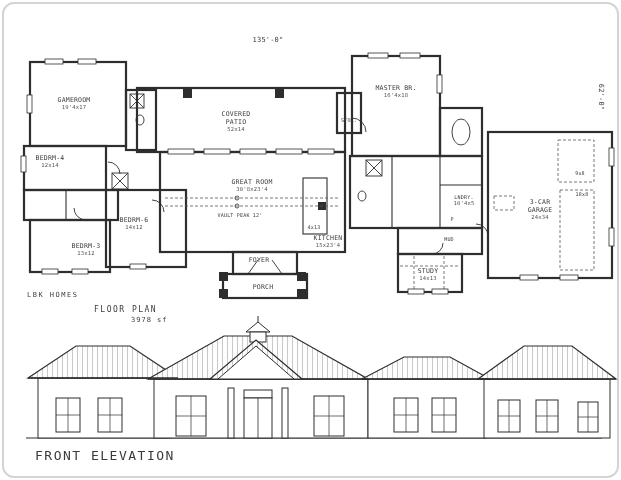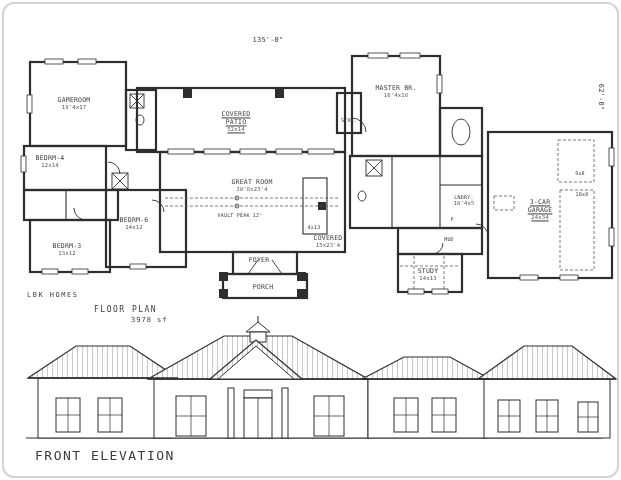--- a/index.html
+++ b/index.html
@@ -4,21 +4,21 @@
 <style>
   html,body{margin:0;padding:0;background:#fff;}
   .page{position:relative;width:621px;height:480px;background:#fff;overflow:hidden;
         font-family:"DejaVu Sans Mono","Liberation Mono",monospace;}
   .frame{position:absolute;inset:2px;border:2px solid #d4d4d4;border-radius:12px;pointer-events:none;}
   svg.canvas{position:absolute;left:0;top:0;}
   .lbl{position:absolute;transform:translate(-50%,-50%);text-align:center;font-size:6.5px;
        line-height:1.25;letter-spacing:.2px;color:#3b3b3b;white-space:nowrap;}
   .lbl .nm,.lbl .dim{display:block;}
   .lbl .dim{font-size:5.5px;color:#555;}
-  .wrap{white-space:normal;width:46px;text-decoration:underline;}
+  .wrap{white-space:normal;width:46px;}
   .tiny{font-size:5px;}
   .big{font-size:7px;}
   .t{position:absolute;color:#3b3b3b;}
   .vdim{transform:translate(-50%,-50%) rotate(90deg);}
   .t-firm{left:27px;top:291px;font-size:7px;letter-spacing:1.5px;}
   .t-plan{left:94px;top:305px;font-size:8px;letter-spacing:1.5px;}
   .t-area{left:110px;top:316px;font-size:7px;letter-spacing:1px;margin-left:21px;}
   .t-elev{left:35px;top:448px;font-size:13px;letter-spacing:1.5px;}
 </style>
 </head>
@@ -221,41 +221,41 @@
   </div>
 
   <div class="lbl" style="left:74px;top:103px">
     <span class="nm">GAMEROOM</span>
     <span class="dim">19'4x17</span>
   </div>
   <div class="lbl" style="left:50px;top:161px">
     <span class="nm">BEDRM-4</span>
     <span class="dim">12x14</span>
   </div>
-  <div class="lbl" style="left:67px;top:249px">
+  <div class="lbl" style="left:86px;top:249px">
     <span class="nm">BEDRM-3</span>
     <span class="dim">13x12</span>
   </div>
   <div class="lbl" style="left:134px;top:223px">
     <span class="nm">BEDRM-6</span>
     <span class="dim">14x12</span>
   </div>
   <div class="lbl wrap" style="left:236px;top:122px">
     <span class="nm">COVERED PATIO</span>
     <span class="dim">52x14</span>
   </div>
   <div class="lbl" style="left:252px;top:185px">
     <span class="nm">GREAT ROOM</span>
     <span class="dim">30'8x23'4</span>
   </div>
   <div class="lbl tiny" style="left:240px;top:215px">
     <span>VAULT PEAK 12'</span>
   </div>
   <div class="lbl" style="left:328px;top:241px">
-    <span class="nm">COVERED</span>
+    <span class="nm">KITCHEN</span>
     <span class="dim">15x23'4</span>
   </div>
   <div class="lbl tiny" style="left:314px;top:227px">
     <span>4x13</span>
   </div>
   <div class="lbl tiny" style="left:349px;top:120px">
     <span>STOR.</span>
   </div>
   <div class="lbl" style="left:259px;top:260px">
     <span class="nm">FOYER</span>

